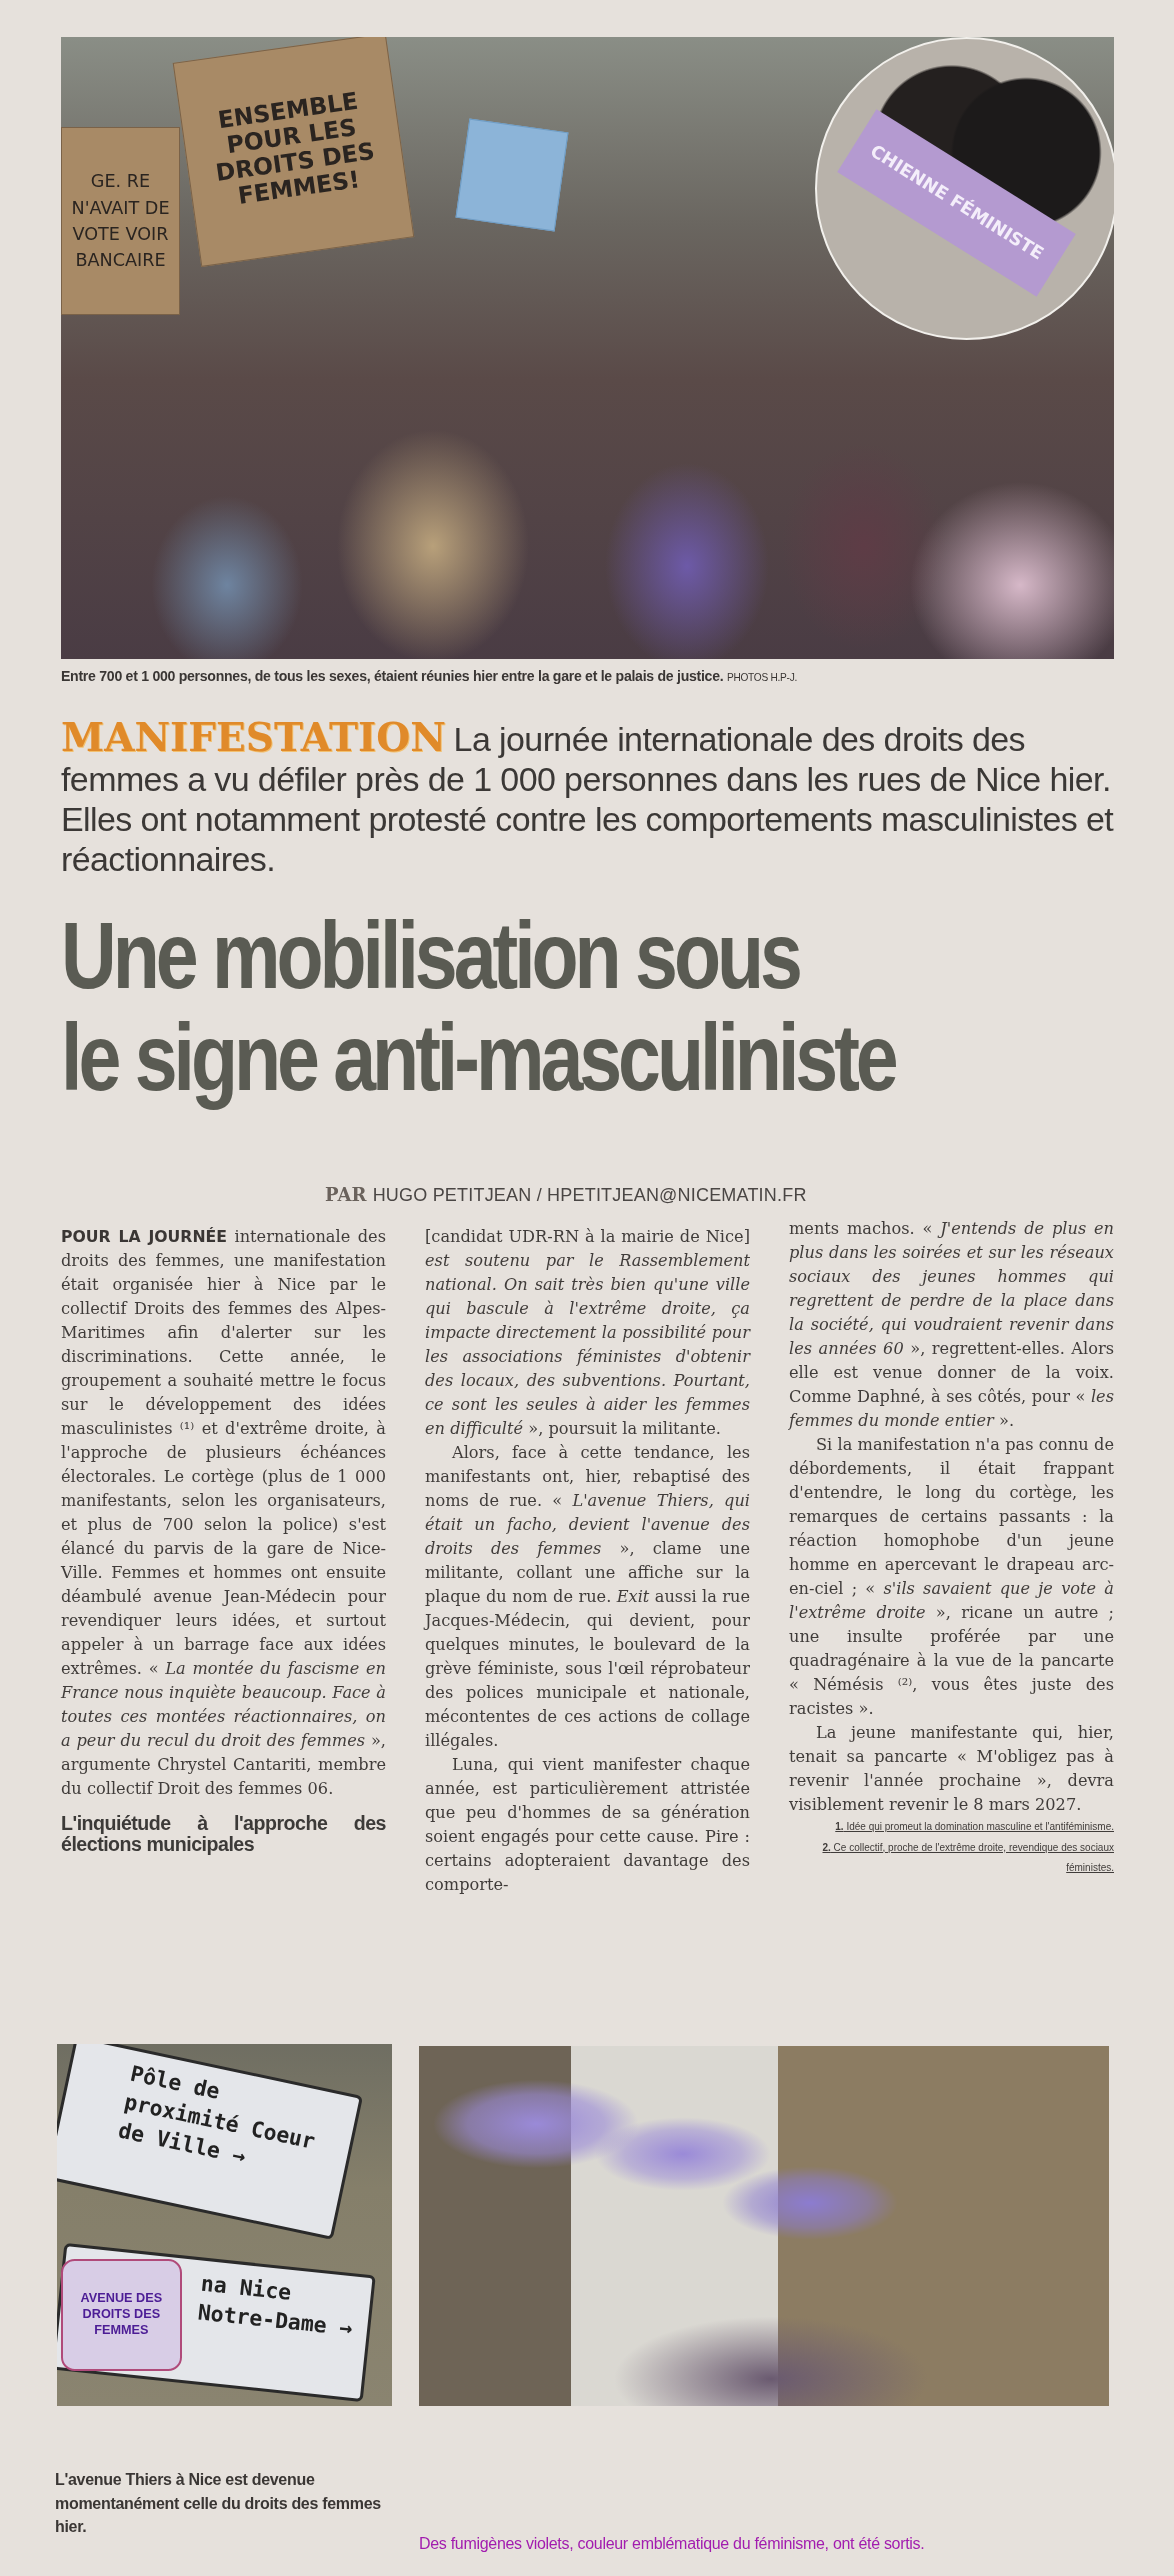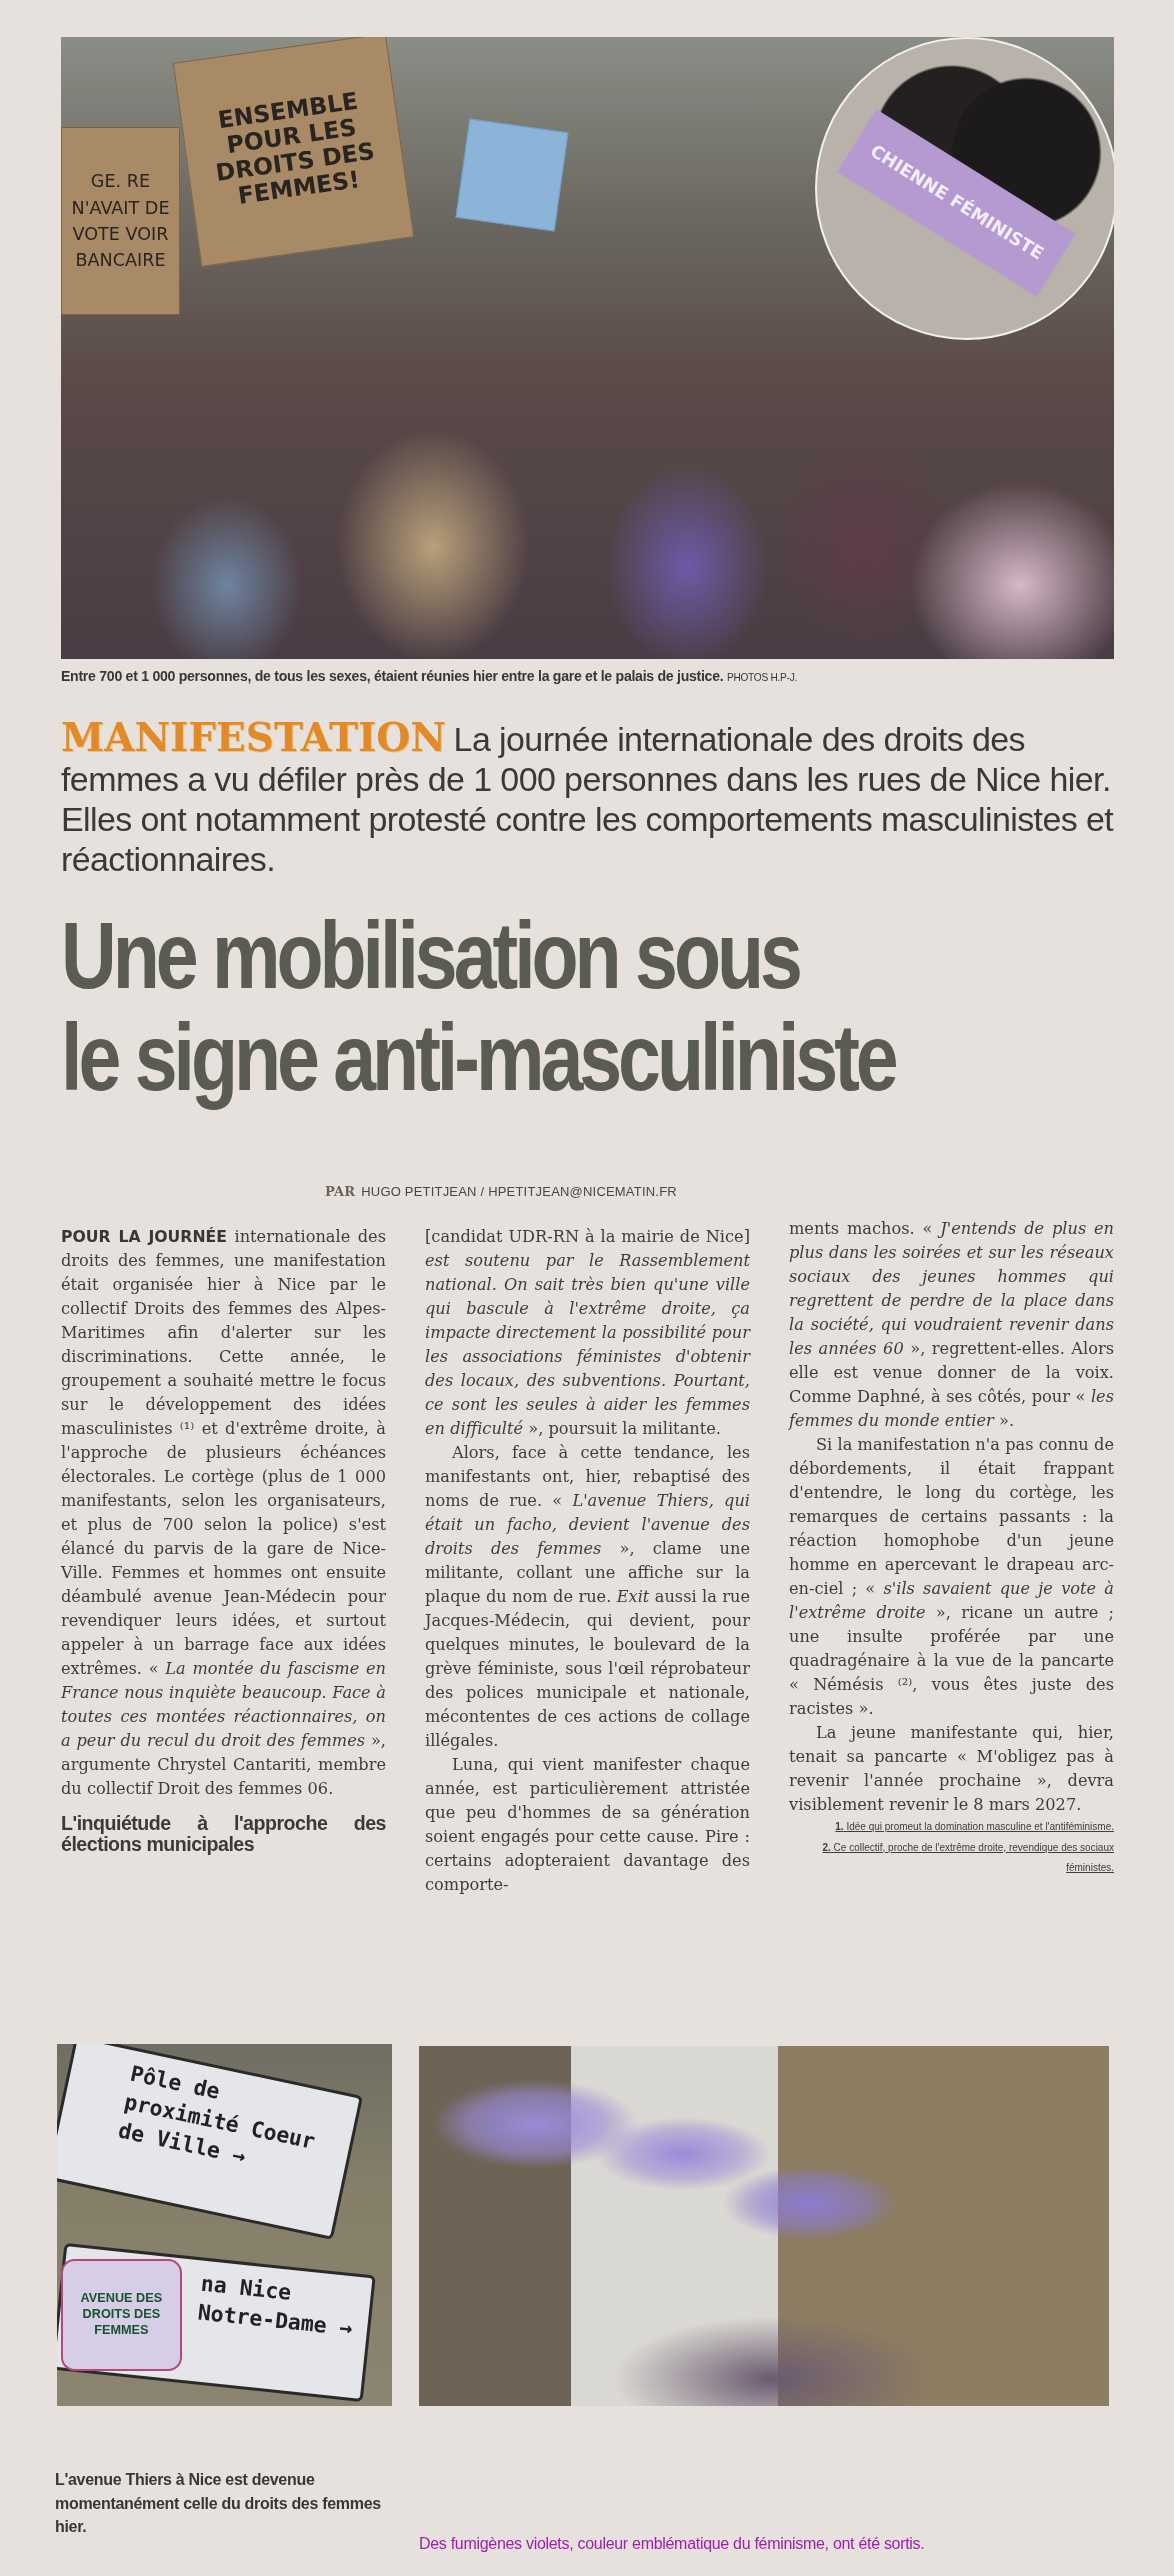--- a/index.html
+++ b/index.html
@@ -68,21 +68,21 @@
 
   
   .headline {
     position: absolute; left: 61px; top: 905px; width: 1067px;
     font-family: "Liberation Sans", sans-serif; font-weight: bold; font-size: 94px; line-height: 102px;
     color: #5a5b53; letter-spacing: -4.9px; transform: scaleX(0.82); transform-origin: left top;
     white-space: nowrap;
   }
   .byline {
     position: absolute; left: 325px; top: 1184px;
-    font-family: "Liberation Sans", sans-serif; font-size: 13px; color: #4a4644; letter-spacing: 0.2px;
+    font-family: "Liberation Sans", sans-serif; font-size: 18px; color: #4a4644; letter-spacing: 0.2px;
   }
   .byline .par { font-family: "DejaVu Serif", serif; font-weight: bold; color: #6a625c; margin-right: 5.9px; }
 
   
   .col {
     position: absolute; width: 325px;
     font-family: "DejaVu Serif", serif; font-size: 16.2px; line-height: 24px; color: #403c3a;
     text-align: justify; hyphens: auto;
   }
   .col p { margin: 0; text-indent: 27px; }
@@ -107,21 +107,21 @@
   .road-sign {
     position: absolute; background: #e4e6ea; border: 3.9px solid #2a2a2a; border-radius: 5.9px;
     font-family: "DejaVu Sans Mono", monospace; font-weight: bold; color: #222; font-size: 21.5px; line-height: 29px;
     padding: 7.8px 11.7px; box-sizing: border-box;
   }
   .road-1 { left: 0; top: 19.6px; width: 294px; height: 147px; transform: rotate(12deg); padding-left: 59px; }
   .road-2 { left: 0; top: 215px; width: 313px; height: 127px; transform: rotate(6deg); padding-left: 137px; }
   .sticker {
     position: absolute; left: 3.9px; top: 215px; width: 117px; height: 108px;
     background: #d8cde6; border: 2px solid #b04a7a; border-radius: 13.7px;
-    font-family: "Liberation Sans", sans-serif; font-weight: bold; font-size: 12.7px; line-height: 15.7px; color: #14532d;
+    font-family: "Liberation Sans", sans-serif; font-weight: bold; font-size: 12.7px; line-height: 15.7px; color: #4c1d95;
     display: flex; align-items: center; justify-content: center; text-align: center;
   }
   .caption-left {
     position: absolute; left: 55px; top: 2468px; width: 343px;
     font-family: "Liberation Sans", sans-serif; font-weight: bold; font-size: 16px; line-height: 23.5px; color: #3a3634;
     letter-spacing: -0.3px;
   }
   .photo-smoke {
     position: absolute; left: 419px; top: 2046px; width: 690px; height: 360px;
     background:

